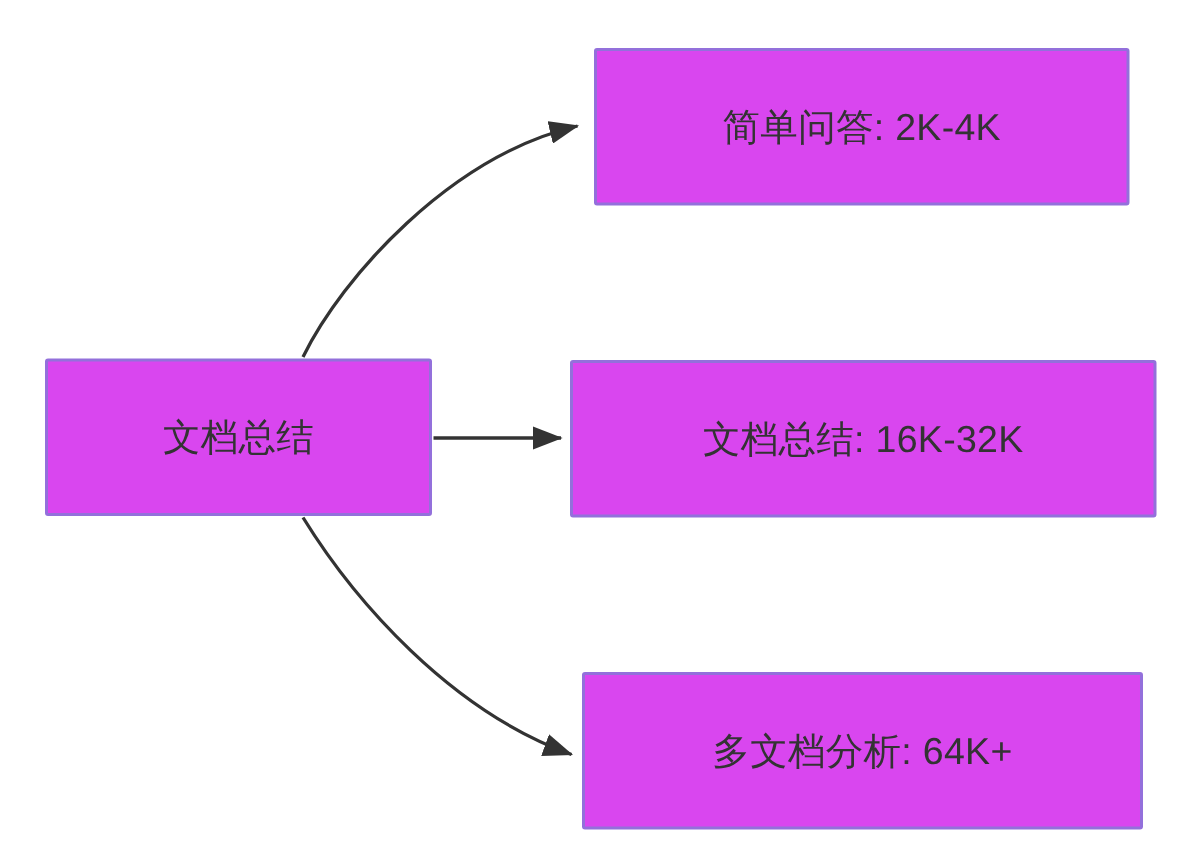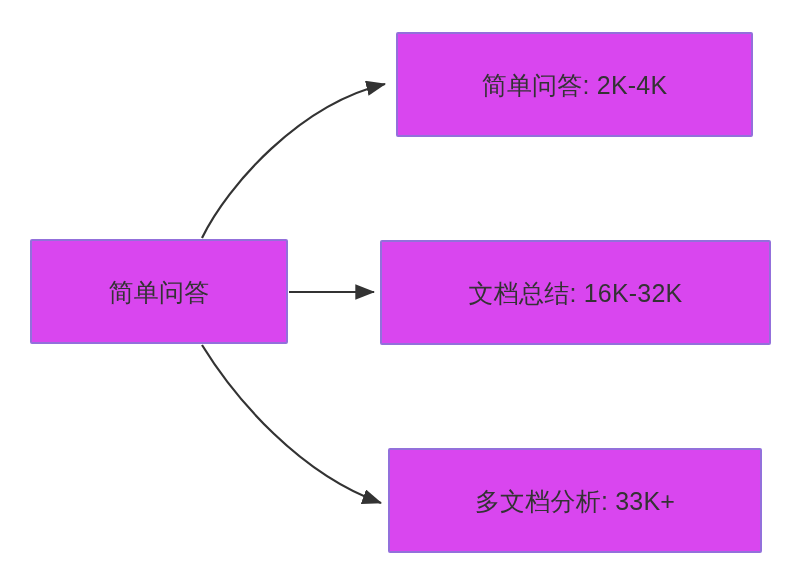--- a/index.html
+++ b/index.html
@@ -72,28 +72,28 @@
     </defs>
 
     <path d="M 202,238 C 228,185 300,104 385,84" fill="none" stroke="#333333" stroke-width="2.2" marker-end="url(#arrowhead)"></path>
 
     <path d="M 289,292 L 374,292" fill="none" stroke="#333333" stroke-width="2.2" marker-end="url(#arrowhead)"></path>
 
     <path d="M 202,345 C 236,400 300,474 381,503" fill="none" stroke="#333333" stroke-width="2.2" marker-end="url(#arrowhead)"></path>
   </svg>
 
   <div class="node" id="node-source">
-    <span class="node-label">简单问答</span>
+    <span class="node-label">文档总结</span>
   </div>
 
   <div class="node" id="node-target-0">
     <span class="node-label">简单问答: 2K-4K</span>
   </div>
 
   <div class="node" id="node-target-1">
     <span class="node-label">文档总结: 16K-32K</span>
   </div>
 
   <div class="node" id="node-target-2">
-    <span class="node-label">多文档分析: 33K+</span>
+    <span class="node-label">多文档分析: 64K+</span>
   </div>
 
 </div>
 
 </body></html>

